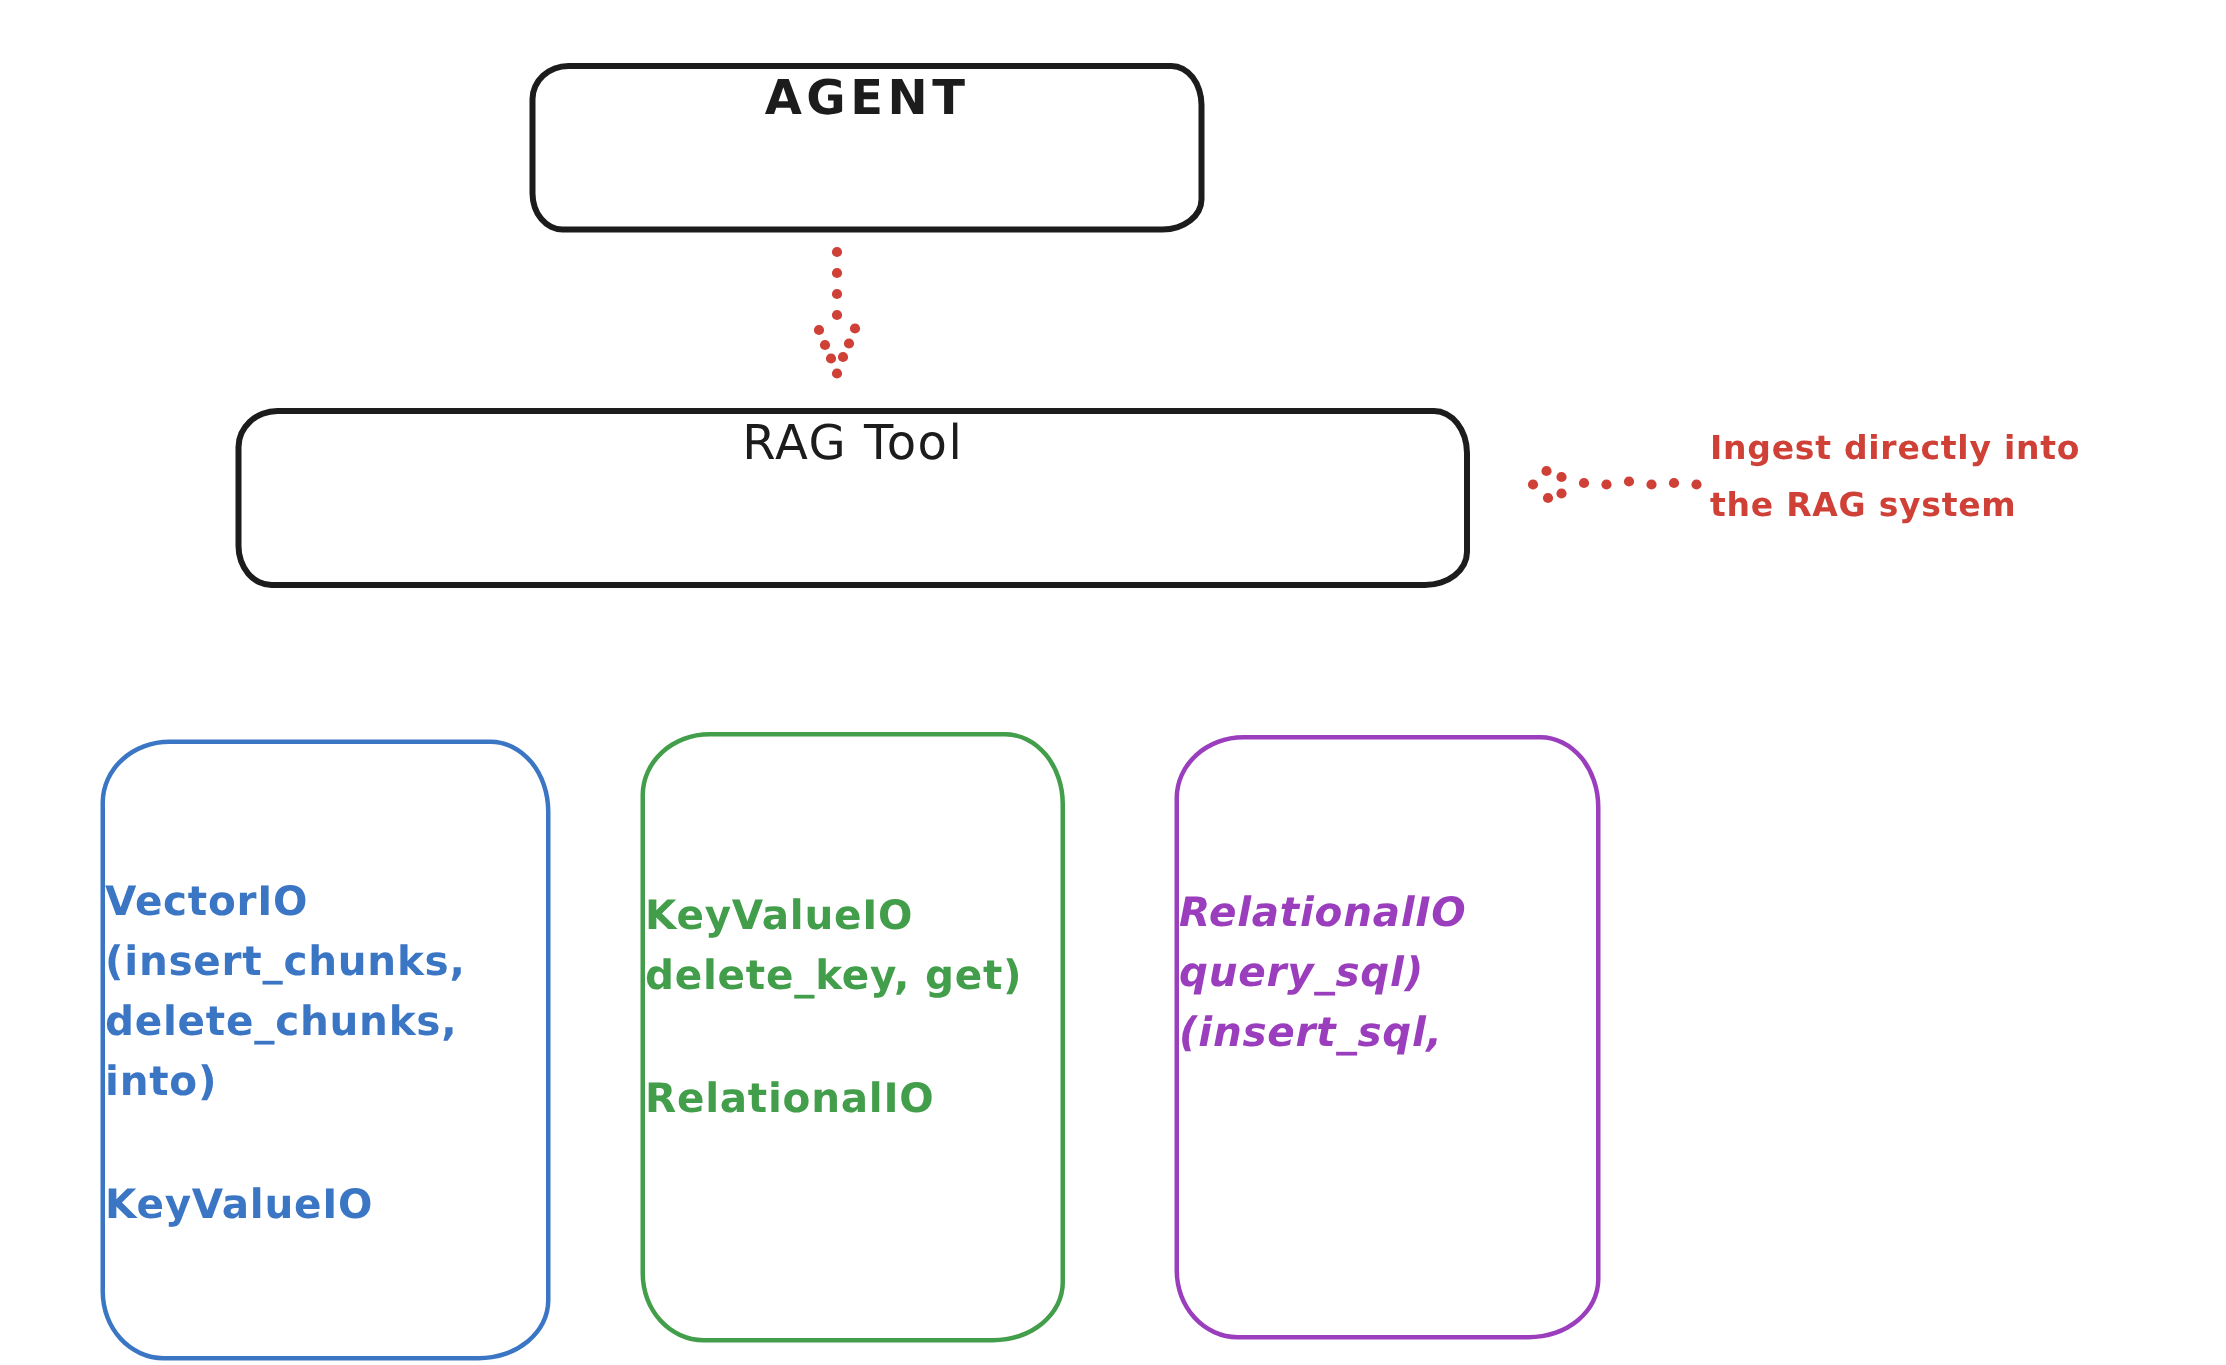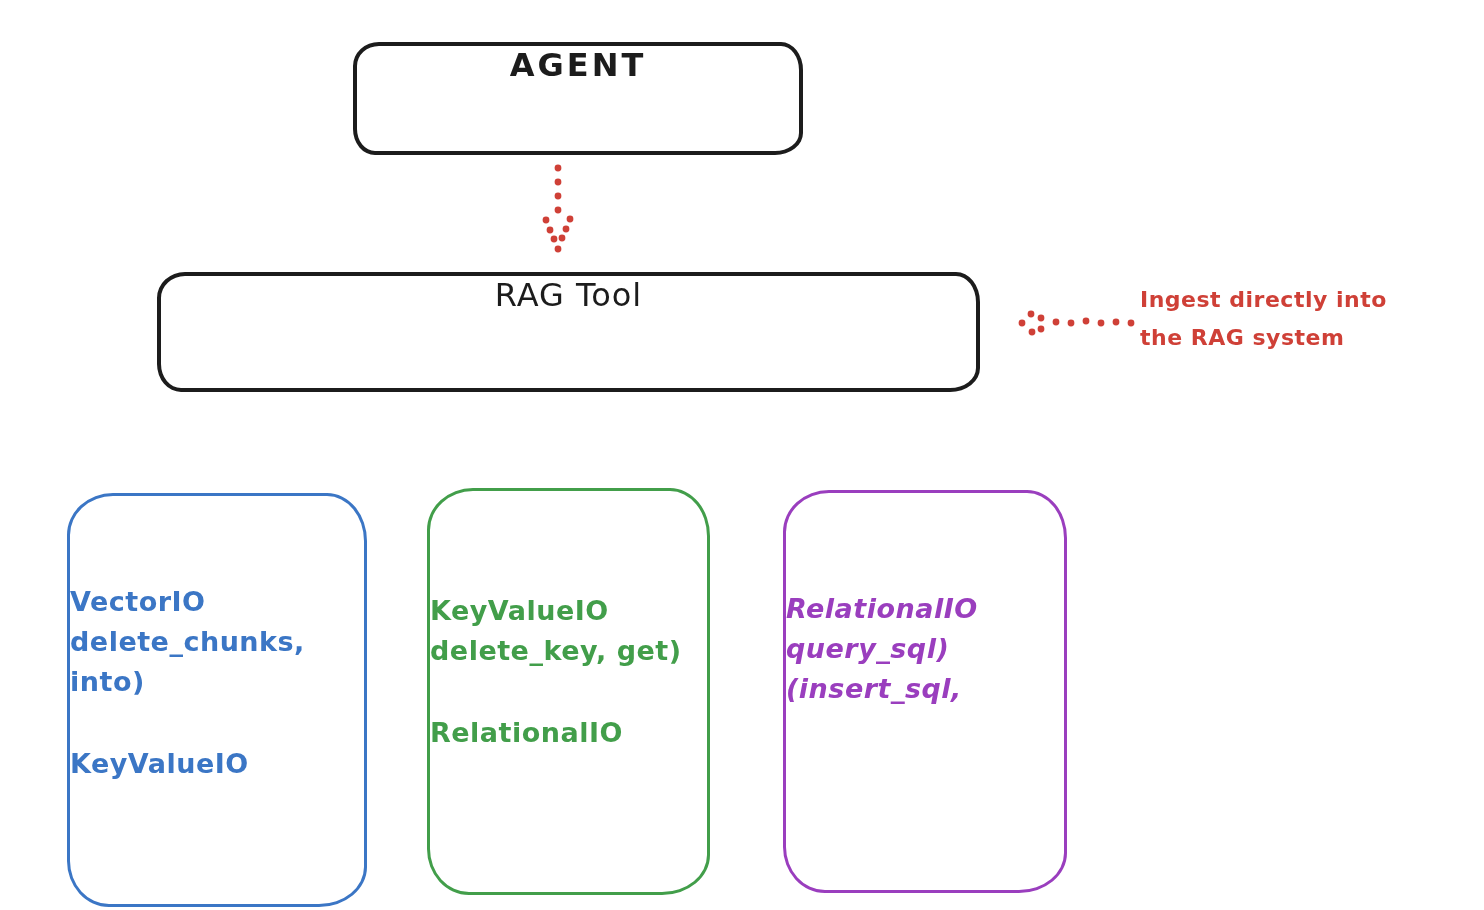--- a/index.html
+++ b/index.html
@@ -114,20 +114,21 @@
     <circle cx="113" cy="18" r="3.4"></circle>
   </svg>
 
   <div class="annotation">
     <div>Ingest directly into</div>
     <div>the RAG system</div>
   </div>
 
   <div class="node backend-box backend-vector" style="--accent: #3b76c5;">
     <div>VectorIO</div>
+    <div>(insert_chunks,</div>
     <div>delete_chunks,</div>
     <div>into)</div>
     <div class="index-label">KeyValueIO</div>
   </div>
 
   <div class="node backend-box backend-keyvalue" style="--accent: #429e4a;">
     <div>KeyValueIO</div>
     <div>delete_key, get)</div>
     <div class="index-label">RelationalIO</div>
   </div>

